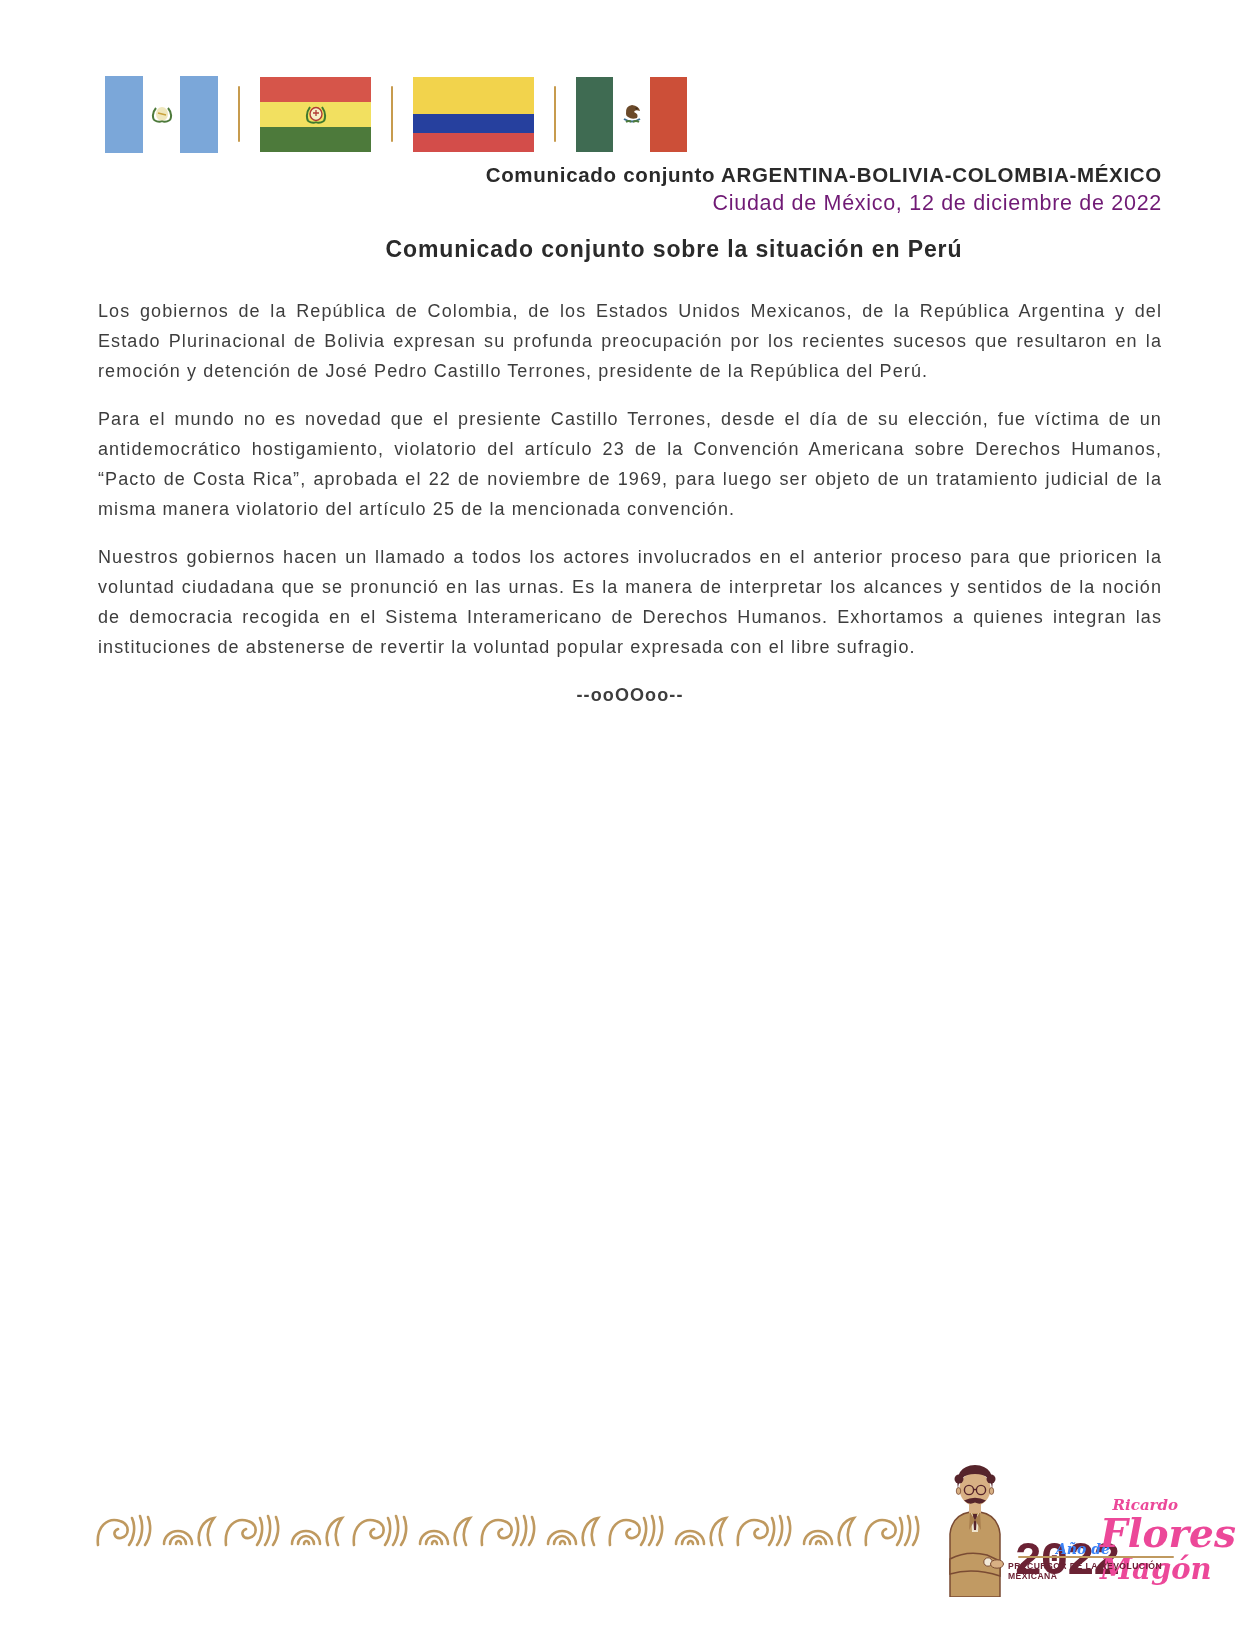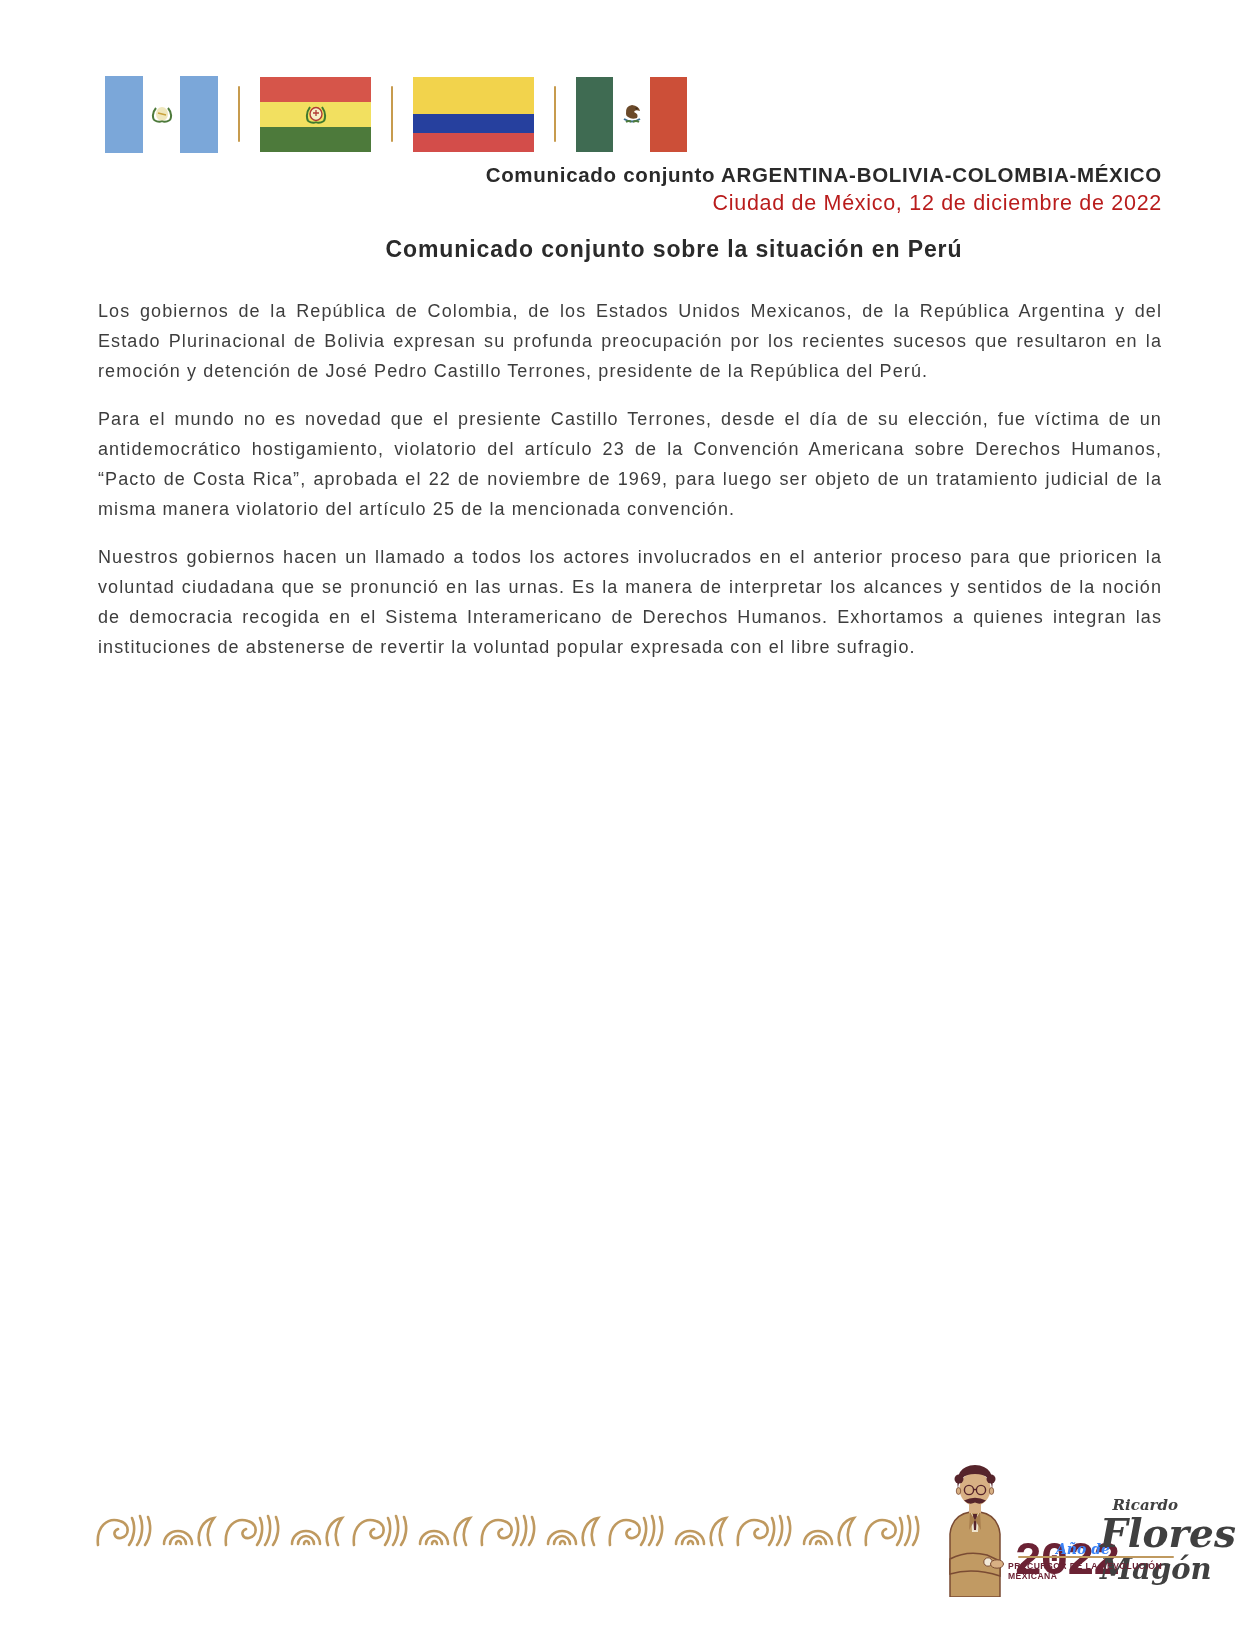--- a/index.html
+++ b/index.html
@@ -35,21 +35,21 @@
   }
 
   
   .header-meta{
     position:absolute;right:98px;top:161px;text-align:right;line-height:28px;
   }
   .meta-strong{
     display:block;font-weight:bold;font-size:20.5px;color:#2a2a2a;letter-spacing:0.7px;
   }
   .meta-date{
-    display:block;font-size:21.5px;color:#b91c1c;letter-spacing:0.7px;
+    display:block;font-size:21.5px;color:#701a75;letter-spacing:0.7px;
   }
 
   
   .doc-title{
     position:absolute;left:0;top:236px;width:100%;
     text-align:center;font-weight:bold;font-size:23px;color:#2a2a2a;letter-spacing:0.9px;padding-left:44px;
   }
 
   
   .body-text{
@@ -74,21 +74,21 @@
     font-weight:bold;font-size:47px;color:#6b2234;letter-spacing:-2px;
   }
   .logo-anode{
     position:absolute;left:1056px;top:1541px;
     font-family:"DejaVu Serif","Liberation Serif",serif;
     font-weight:bold;font-style:italic;font-size:14px;color:#3b82f6;
   }
   .logo-names{
     position:absolute;left:1100px;top:1498px;width:78px;
     font-family:"DejaVu Serif","Liberation Serif",serif;
-    font-weight:bold;color:#404040;text-align:right;line-height:1;
+    font-weight:bold;color:#ec4899;text-align:right;line-height:1;
   }
   .logo-names .n1{display:block;font-size:15px;font-style:italic;}
   .logo-names .n2{display:block;font-size:39px;margin-top:1px;font-style:italic;text-align:right;}
   .logo-names .n3{display:block;font-size:29px;margin-top:2px;font-style:italic;}
   .logo-rule{
     position:absolute;left:1018px;top:1556px;width:156px;height:2px;
     background:#bf995f;border-radius:1px;
   }
   .logo-tagline{
     position:absolute;left:1008px;top:1561px;width:176px;
@@ -154,20 +154,21 @@
     <span class="meta-strong">Comunicado conjunto ARGENTINA-BOLIVIA-COLOMBIA-MÉXICO</span>
     <span class="meta-date">Ciudad de México, 12 de diciembre de 2022</span>
   </div>
 
   <div class="doc-title">Comunicado conjunto sobre la situación en Perú</div>
 
   <div class="body-text">
     <p>Los gobiernos de la República de Colombia, de los Estados Unidos Mexicanos, de la República Argentina y del Estado Plurinacional de Bolivia expresan su profunda preocupación por los recientes sucesos que resultaron en la remoción y detención de José Pedro Castillo Terrones, presidente de la República del Perú.</p>
     <p>Para el mundo no es novedad que el presiente Castillo Terrones, desde el día de su elección, fue víctima de un antidemocrático hostigamiento, violatorio del artículo 23 de la Convención Americana sobre Derechos Humanos, “Pacto de Costa Rica”, aprobada el 22 de noviembre de 1969, para luego ser objeto de un tratamiento judicial de la misma manera violatorio del artículo 25 de la mencionada convención.</p>
     <p>Nuestros gobiernos hacen un llamado a todos los actores involucrados en el anterior proceso para que prioricen la voluntad ciudadana que se pronunció en las urnas. Es la manera de interpretar los alcances y sentidos de la noción de democracia recogida en el Sistema Interamericano de Derechos Humanos.  Exhortamos a quienes integran las instituciones de abstenerse de revertir la voluntad popular expresada con el libre sufragio.</p>
+    <p class="ornament">--ooOOoo--</p>
   </div>
 
   <svg class="greca-strip" width="836" height="38" viewBox="0 0 836 38">
     <defs>
       <g id="greca-m1" fill="none" stroke="#bf995f" stroke-width="2.6" stroke-linecap="round">
         <path d="M6,33 C4,14 16,5 28,9 C38,12 38,24 29,26 C22,27 20,19 26,17"></path>
         <path d="M40,6 C44,15 42,26 37,33"></path>
         <path d="M48,4 C52,14 50,26 45,33"></path>
         <path d="M56,5 C60,15 58,26 53,33"></path>
       </g>

